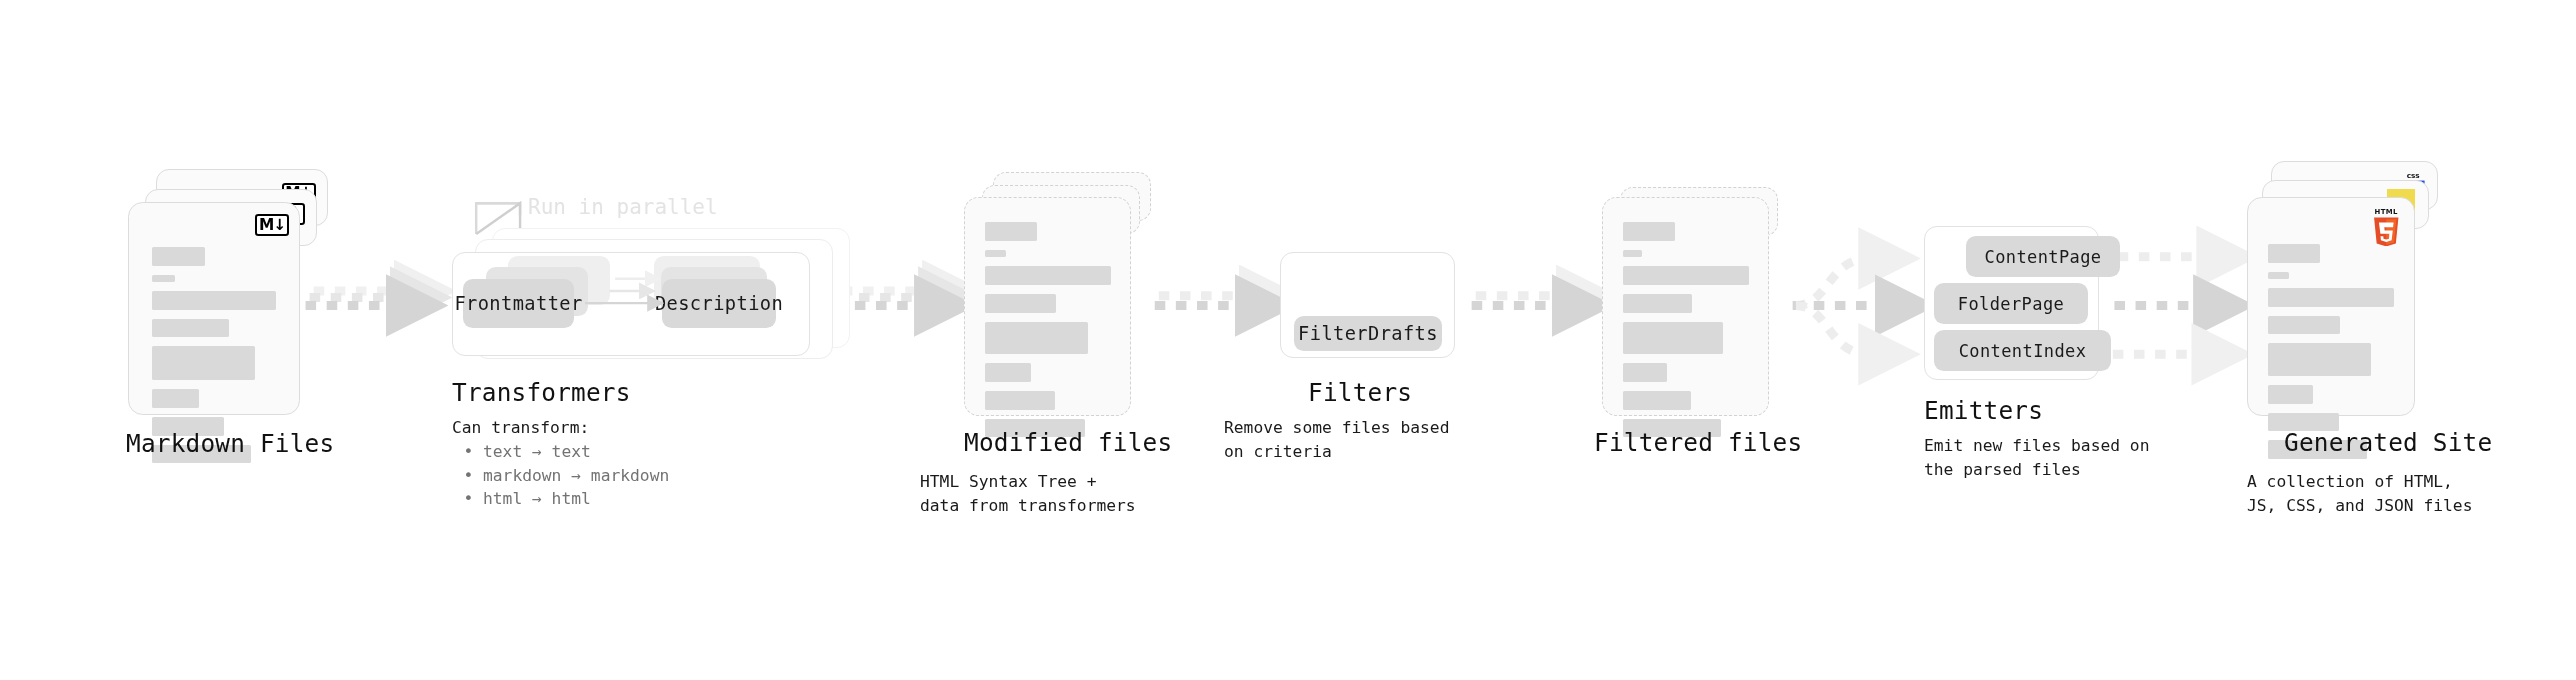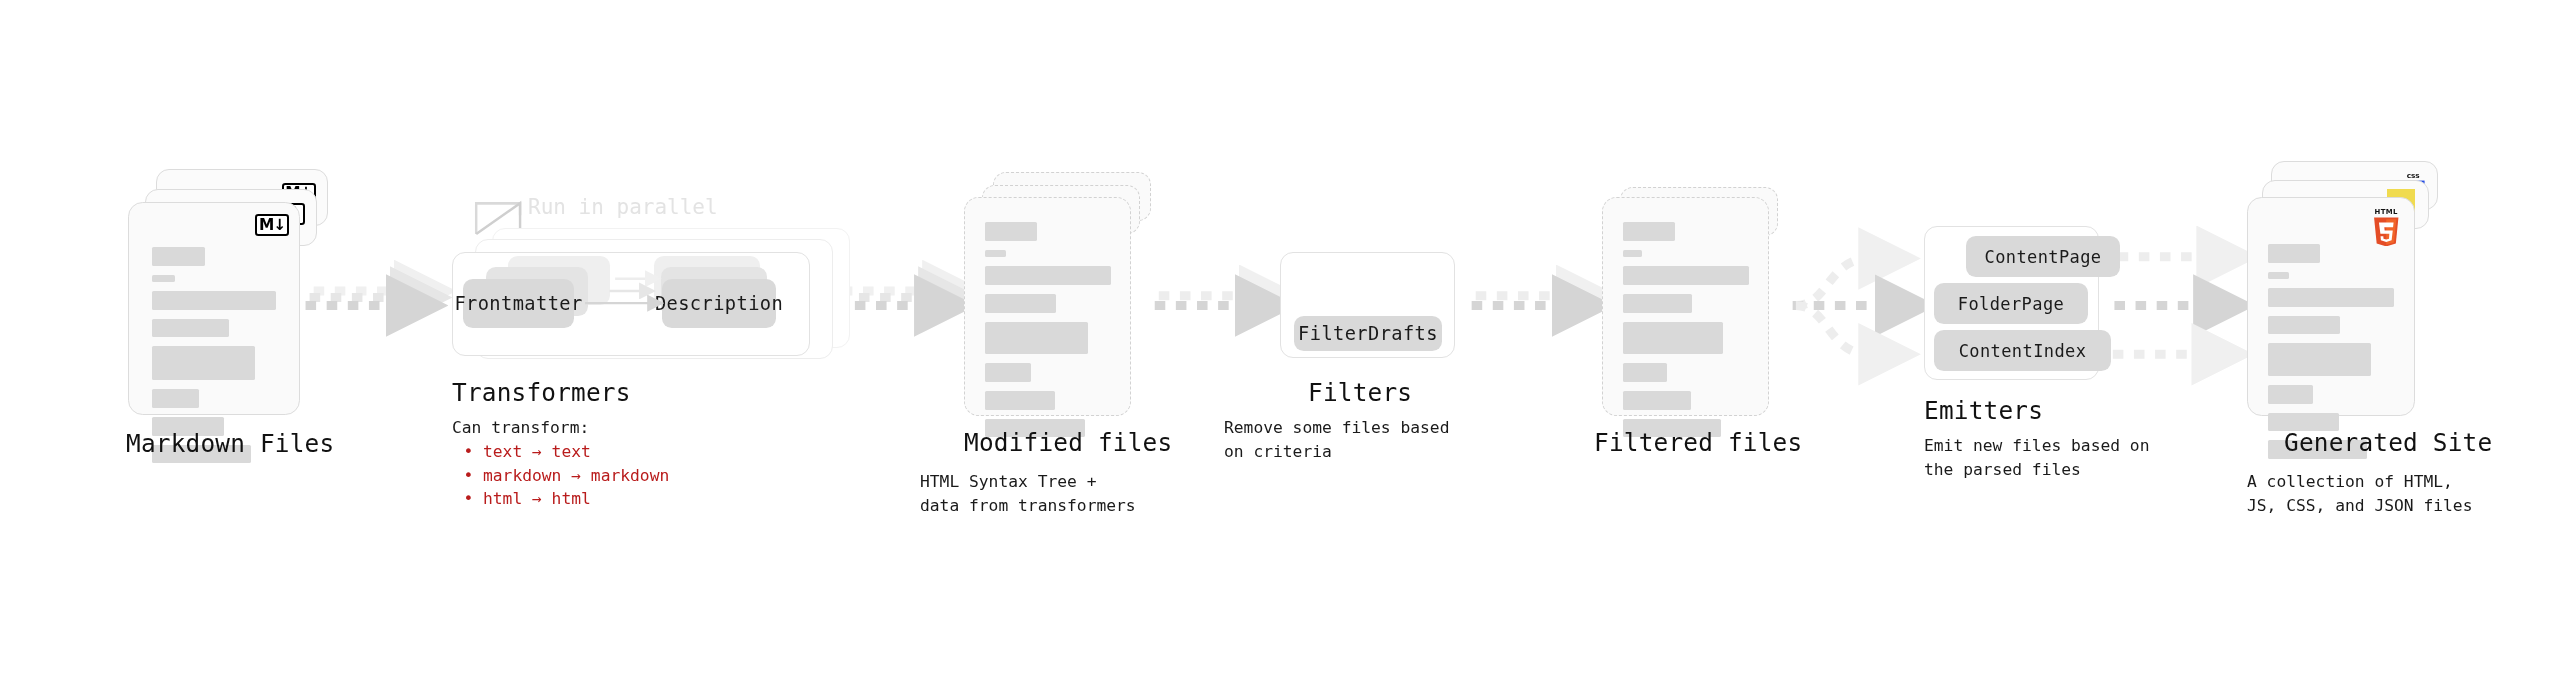--- a/index.html
+++ b/index.html
@@ -89,21 +89,21 @@
     position: absolute;
     font-size: 16.3px;
     line-height: 1.45;
     color: #1a1a1a;
     white-space: pre-line;
   }
   .cap-list {
     position: absolute;
     font-size: 16.3px;
     line-height: 1.45;
-    color: #b91c1c;
+    color: #737373;
   }
   .cap-list ul { list-style: none; padding-left: 11.4px; }
   .cap-list li::before { content: "• "; }
 
   .note {
     position: absolute;
     font-size: 21px;
     color: #e3e3e3;
     white-space: nowrap;
   }

